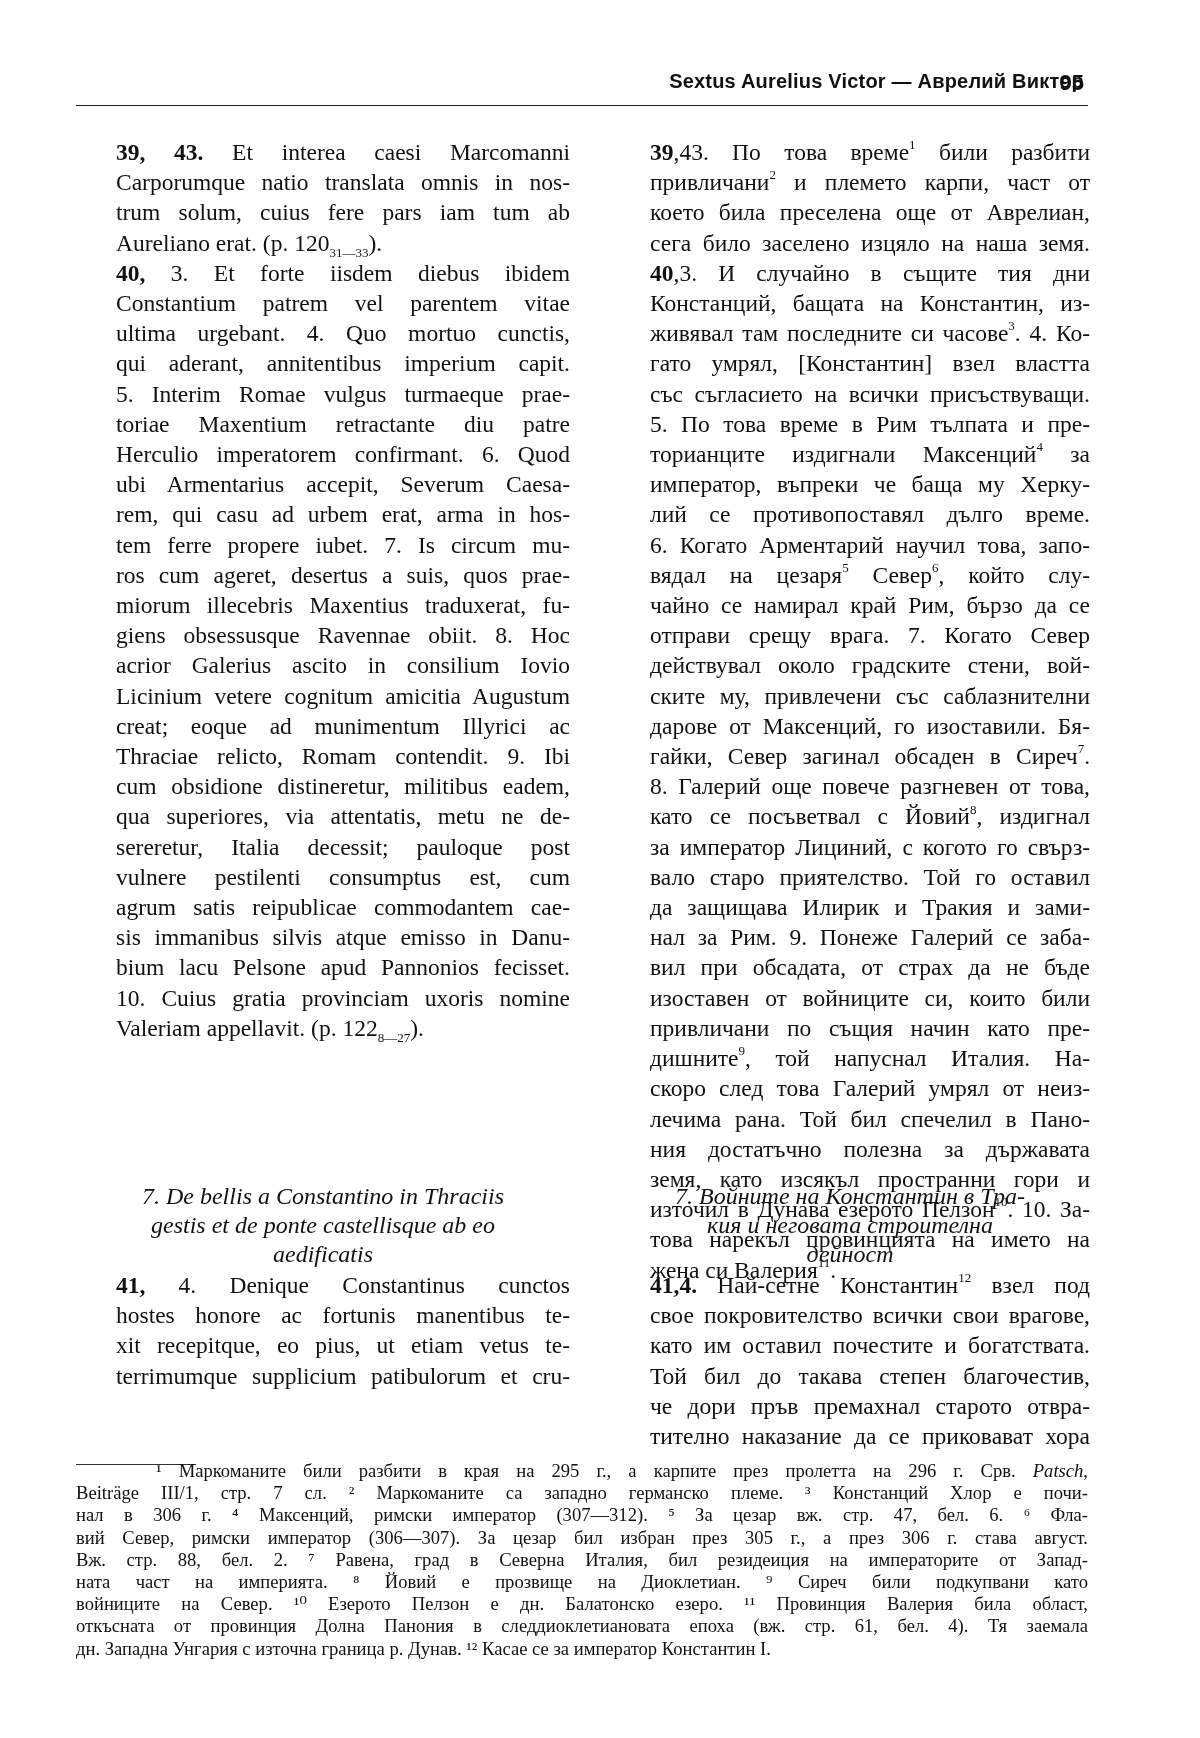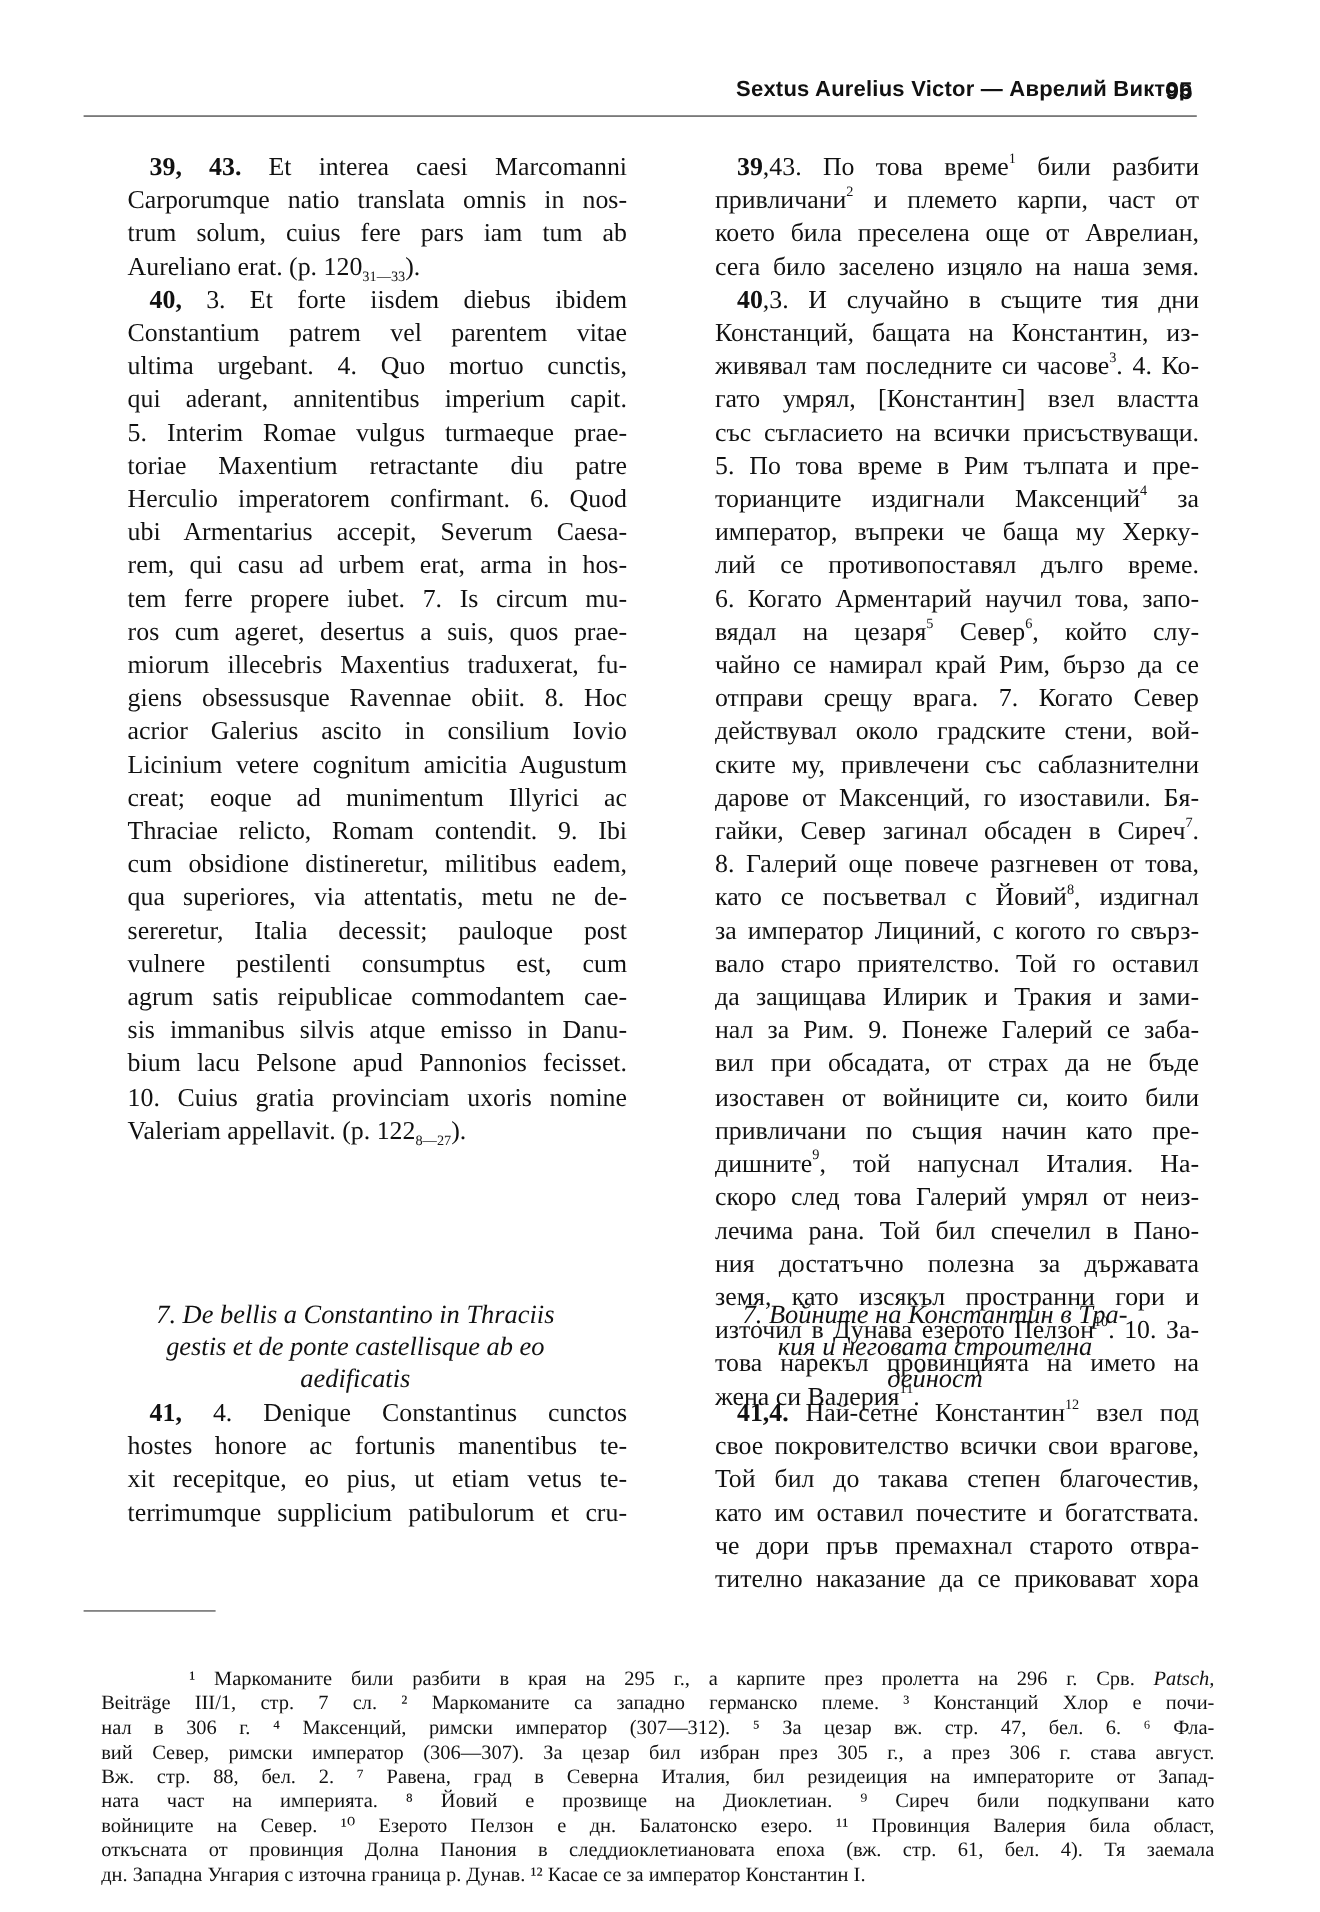--- a/index.html
+++ b/index.html
@@ -10,34 +10,34 @@
   .running-title { position: absolute; left: 0; right: 0; top: 0; text-align: right; font-family: "Liberation Sans", "DejaVu Sans", sans-serif; font-weight: bold; font-size: 20px; letter-spacing: 0.2px; }
   .page-number { position: absolute; right: 0; top: 0; font-family: "Liberation Sans", "DejaVu Sans", sans-serif; font-weight: bold; font-size: 22px; }
   .head-rule { position: absolute; left: 76px; top: 105px; width: 1012px; height: 0; border-top: 1.5px solid #222; }
 
   .col { position: absolute; font-size: 23.5px; line-height: 30.2px; text-align: justify; }
   .col-left { left: 76px; width: 494px; }
   .col-right { left: 610px; width: 480px; }
   .col-top { top: 137px; }
 
   .para { margin: 0; text-indent: 40px; hyphens: manual; }
-  .para b { font-weight: bold; margin-left: 20px; }
+  .para b { font-weight: bold; }
   .ln { display: block; text-align: justify; text-align-last: justify; }
   .ln.last { text-align-last: left; }
   sup { font-size: 13px; line-height: 0; position: relative; top: -2px; }
   sub { font-size: 13px; line-height: 0; }
 
   .section-title { position: absolute; font-style: italic; font-size: 24px; line-height: 29px; text-align: center; }
   .section-title.left { left: 76px; width: 494px; top: 1182px; }
   .section-title.right { left: 610px; width: 480px; top: 1182px; }
 
   .col-sec { top: 1270px; }
 
   .fn-rule { position: absolute; left: 76px; top: 1464px; width: 120px; border-top: 1px solid #333; }
-  .footnotes { position: absolute; left: 76px; top: 1516px; width: 1012px; font-size: 18.6px; line-height: 22.2px; margin-left: 16px; }
+  .footnotes { position: absolute; left: 76px; top: 1460px; width: 1012px; font-size: 18.6px; line-height: 22.2px; }
   .fn-line { display: block; text-align: justify; text-align-last: justify; white-space: normal; }
   .fn-line.first { text-indent: 80px; }
   .fn-line.last { text-align-last: left; }
   .fn-line i { font-style: italic; }
 </style>
 </head>
 <body>
 
 <div class="page">
 
@@ -145,22 +145,22 @@
       <span class="ln" style="text-indent:40px"><b>41,</b><span> 4. Denique Constantinus cunctos</span></span>
       <span class="ln">hostes honore ac fortunis manentibus te-</span>
       <span class="ln">xit recepitque, eo pius, ut etiam vetus te-</span>
       <span class="ln">terrimumque supplicium patibulorum et cru-</span>
     </div>
   </div>
   <div class="col col-right col-sec">
     <div class="para">
       <span class="ln" style="text-indent:40px"><b>41,4.</b><span> Най-сетне Константин</span><sup>12</sup><span> взел под</span></span>
       <span class="ln">свое покровителство всички свои врагове,</span>
+      <span class="ln">като им оставил почестите и богатствата.</span>
       <span class="ln">Той бил до такава степен благочестив,</span>
-      <span class="ln">като им оставил почестите и богатствата.</span>
       <span class="ln">че дори пръв премахнал старото отвра-</span>
       <span class="ln">тително наказание да се приковават хора</span>
     </div>
   </div>
 
   <div class="fn-rule"></div>
   <div class="footnotes">
     <span class="fn-line first"><span>¹ Маркоманите били разбити в края на 295 г., а карпите през пролетта на 296 г. Срв. </span><i>Patsch,</i></span>
     <span class="fn-line">Beiträge III/1, стр. 7 сл.    ² Маркоманите са западно германско племе.    ³ Констанций Хлор е почи-</span>
     <span class="fn-line">нал в 306 г.    ⁴ Максенций, римски император (307—312).    ⁵ За цезар вж. стр. 47, бел. 6.    ⁶ Фла-</span>

